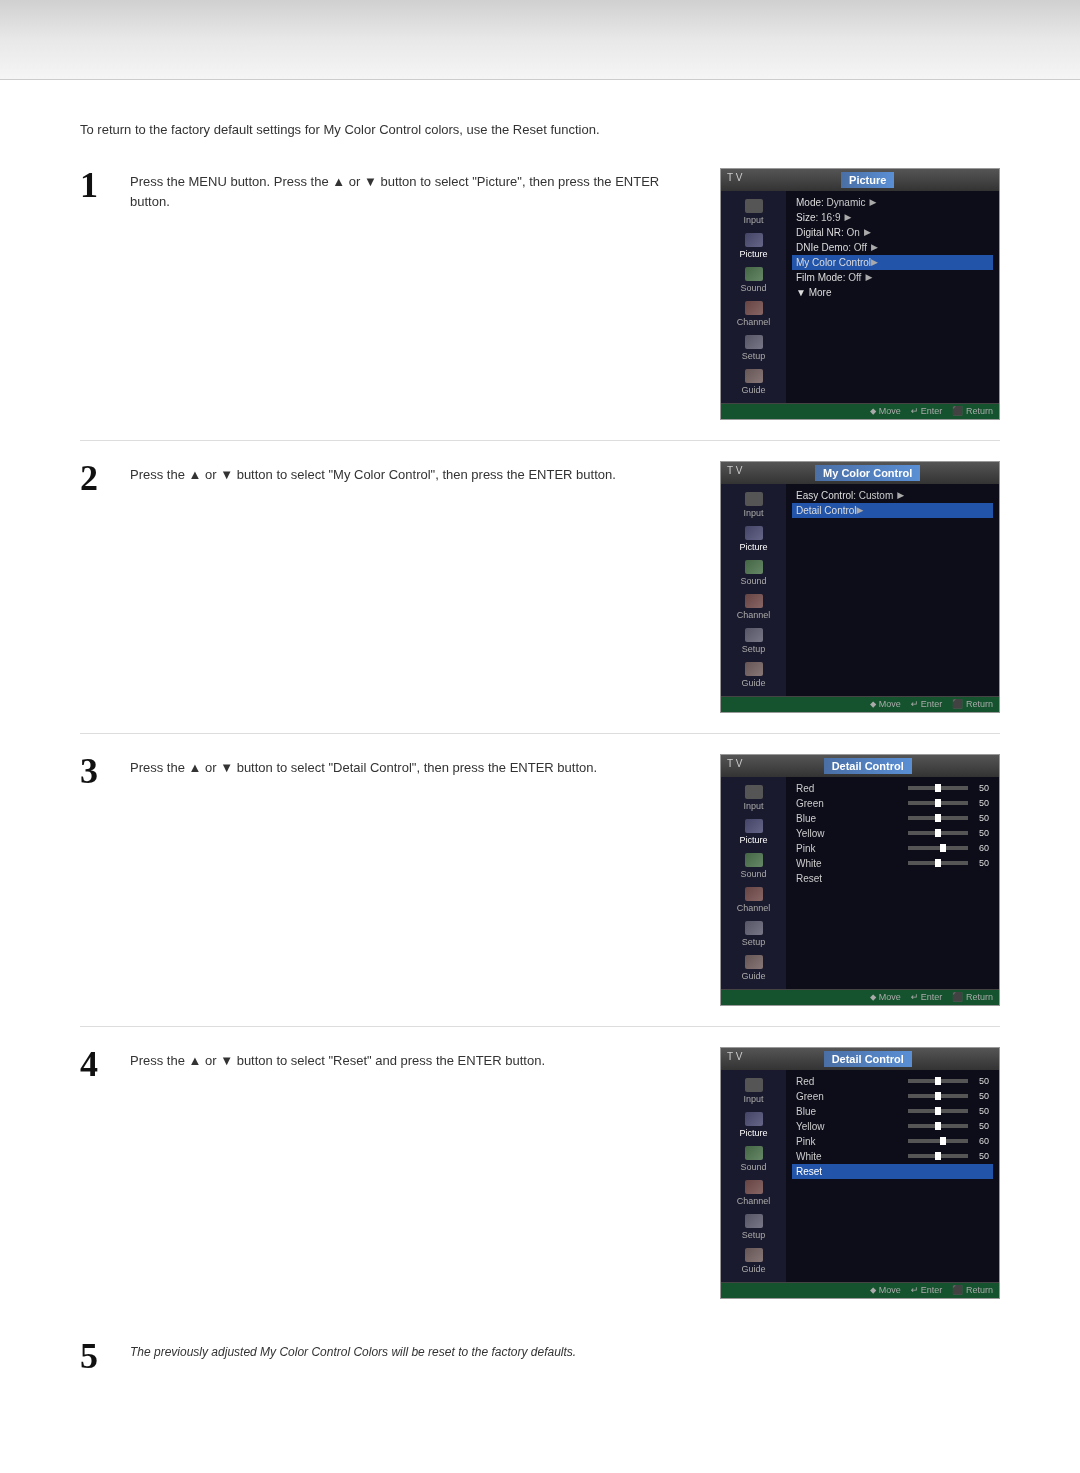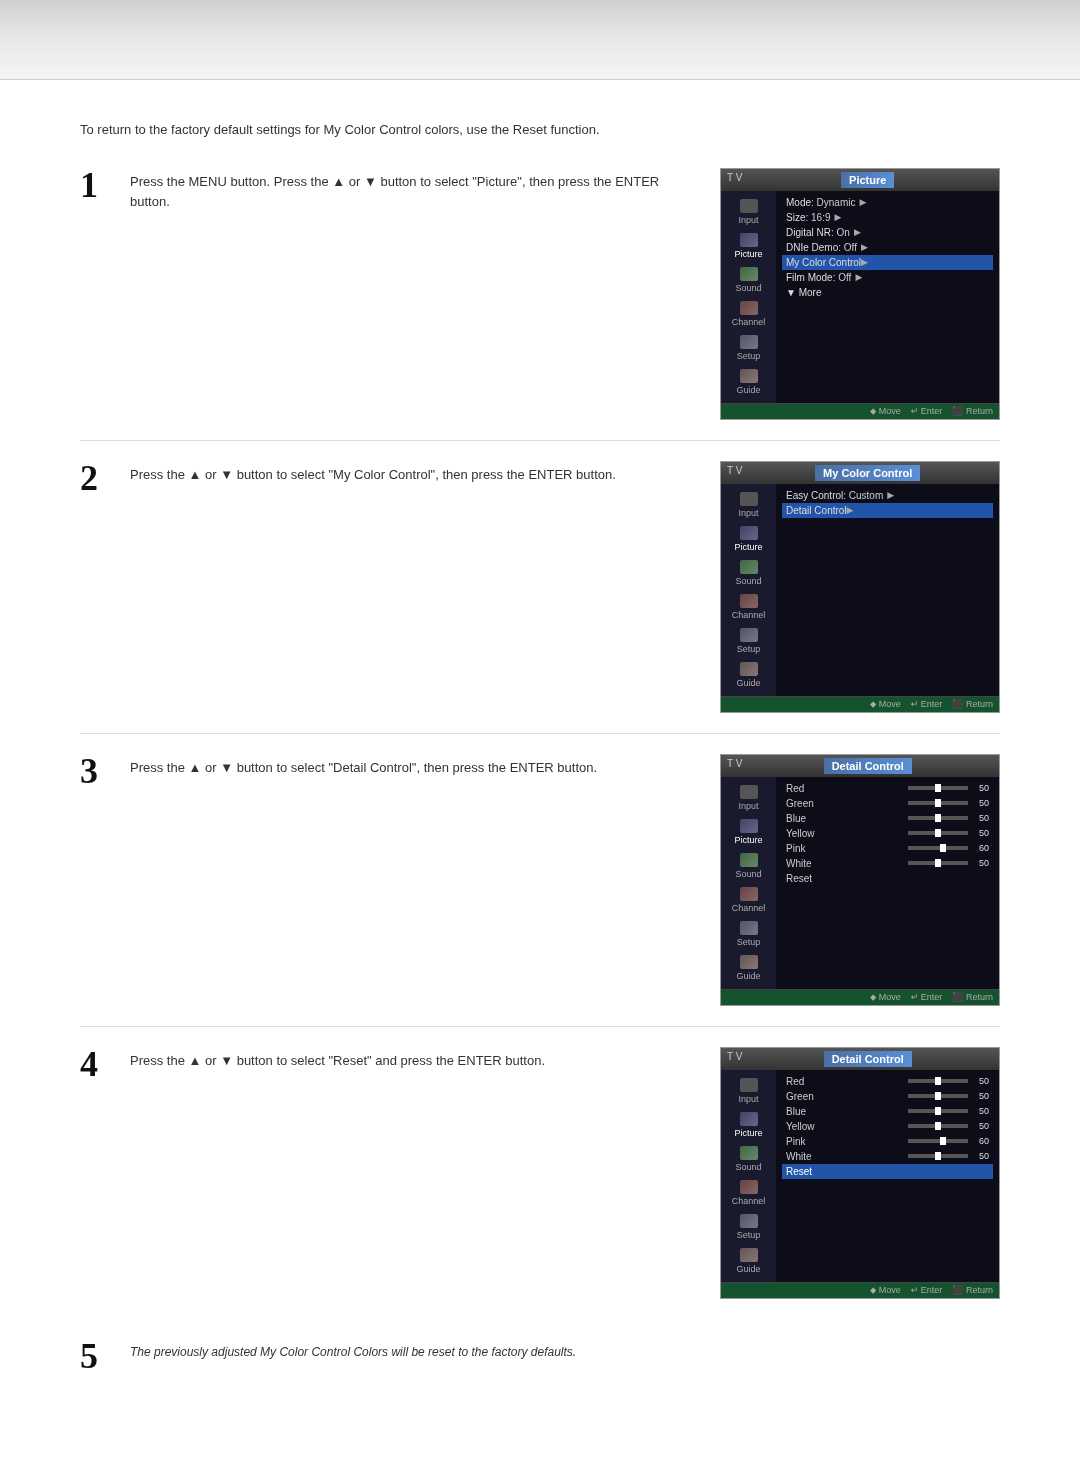--- a/index.html
+++ b/index.html
@@ -105,21 +105,21 @@
       padding: 2px 8px;
     }
 
     .tv-body {
       background: #0d0d1a;
       display: flex;
     }
 
     .tv-sidebar {
       background: #1a1a2e;
-      width: 55px;
+      width: 65px;
       display: flex;
       flex-direction: column;
       padding: 4px 0;
     }
 
     .tv-sidebar-item {
       color: #aaa;
       font-size: 9px;
       text-align: center;
       padding: 4px 2px;

